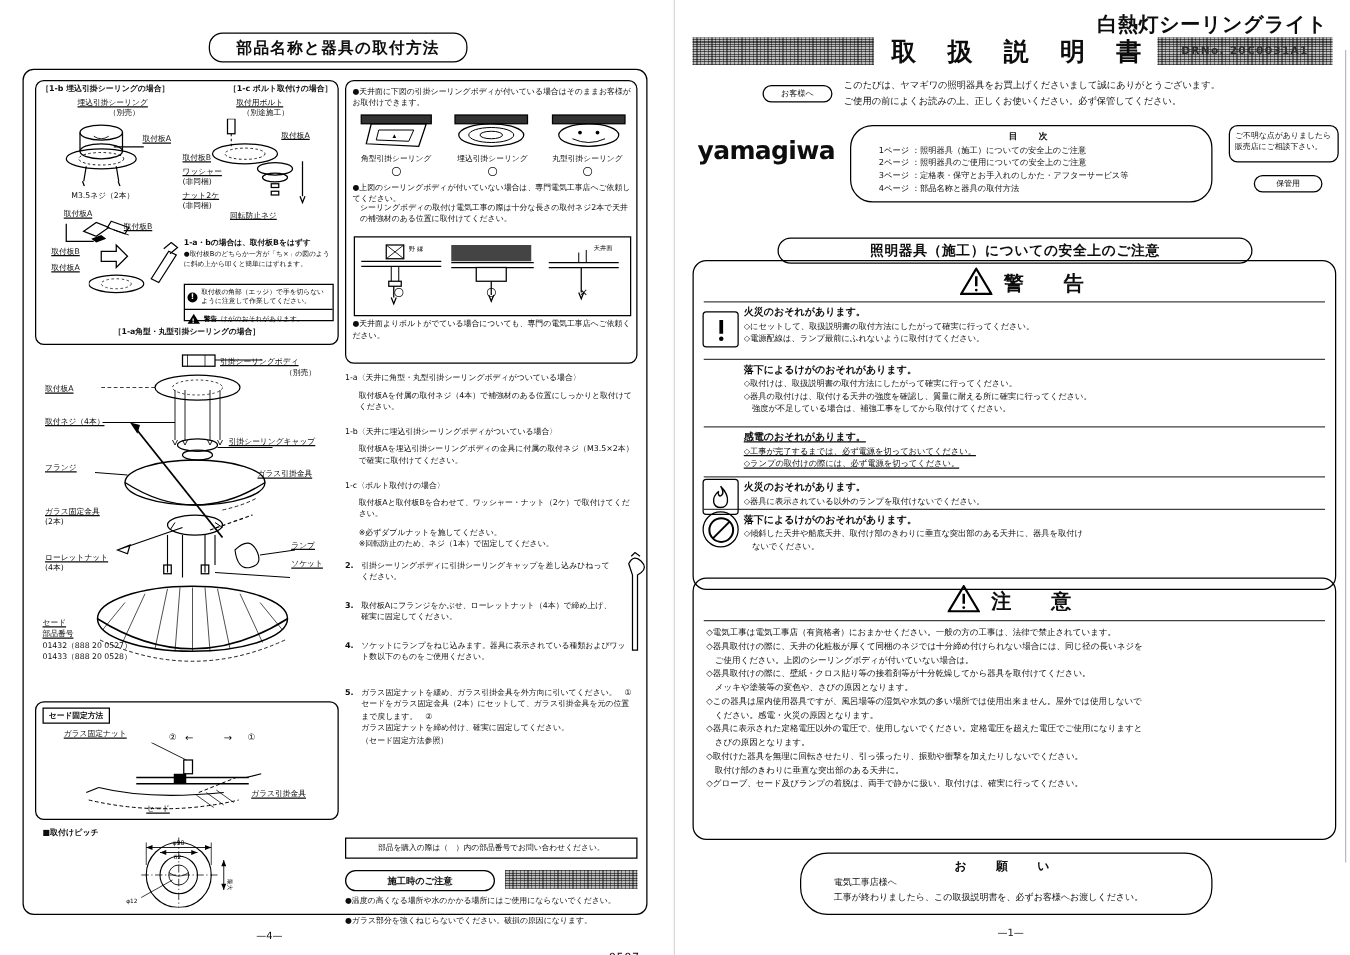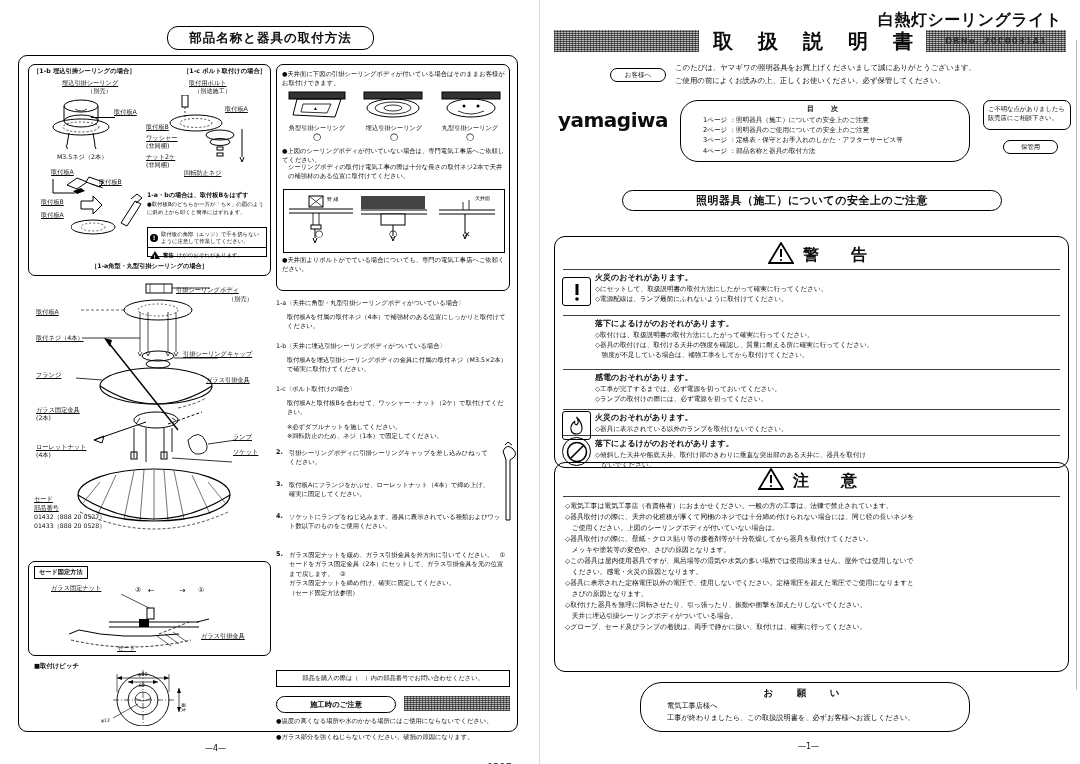--- a/index.html
+++ b/index.html
@@ -121,21 +121,21 @@
   }
 
   .sec-title{
     position:absolute;left:82px;top:190px;width:380px;height:21px;
     border:1.5px solid #000;border-radius:11px;box-sizing:border-box;
     display:flex;align-items:center;justify-content:center;
     font-size:11px;font-weight:bold;letter-spacing:.5px;
   }
 
   .warnbox{
-    position:absolute;left:14px;top:236px;width:515px;height:232px;
+    position:absolute;left:14px;top:208px;width:515px;height:264px;
     border:1.6px solid #000;border-radius:11px;box-sizing:border-box;padding-left:20px;
   }
   .cautbox{
     position:absolute;left:14px;top:462px;width:515px;height:210px;
     border:1.6px solid #000;border-radius:11px;box-sizing:border-box;
   }
   .bighead{display:flex;align-items:center;justify-content:center;gap:9px;padding-top:5px;}
   .bighead .word{font-size:16px;font-weight:bold;letter-spacing:8px;}
   .icobox{
     width:27px;height:27px;border:1.5px solid #000;border-radius:3px;
@@ -580,21 +580,21 @@
 
     <div class="wrow" style="top:82px;">
       <div class="whead">落下によるけがのおそれがあります。</div>
       <div class="wline">◇取付けは、取扱説明書の取付方法にしたがって確実に行ってください。</div>
       <div class="wline">◇器具の取付けは、取付ける天井の強度を確認し、質量に耐える所に確実に行ってください。</div>
       <div class="wline">　強度が不足している場合は、補強工事をしてから取付けてください。</div>
     </div>
 
     <div class="rule" style="top:132px;"></div>
 
-    <div class="wrow" style="top:136px;">
+    <div class="wrow" style="top:136px;text-decoration:underline;">
       <div class="whead">感電のおそれがあります。</div>
       <div class="wline">◇工事が完了するまでは、必ず電源を切っておいてください。</div>
       <div class="wline">◇ランプの取付けの際には、必ず電源を切ってください。</div>
     </div>
 
     <div class="rule" style="top:172px;"></div>
 
     <div class="icobox" style="left:7px;top:174px;">
       <svg width="15" height="19" viewBox="0 0 15 19">
         <path d="M7.5 1 q3 5 1 7 q-1.5 1.5 -2.5 0 q-1 -1.5 0 -3 q-5 4 -4 9 q1 4 5.5 4 q5 0 5.5 -5 q0.5 -6 -5.5 -12 z" fill="none" stroke="#000" stroke-width="1.1"></path>
@@ -636,21 +636,21 @@
       <div class="cline">◇電気工事は電気工事店（有資格者）におまかせください。一般の方の工事は、法律で禁止されています。</div>
       <div class="cline">◇器具取付けの際に、天井の化粧板が厚くて同梱のネジでは十分締め付けられない場合には、同じ径の長いネジを</div>
       <div class="cline">　ご使用ください。上図のシーリングボディが付いていない場合は。</div>
       <div class="cline">◇器具取付けの際に、壁紙・クロス貼り等の接着剤等が十分乾燥してから器具を取付けてください。</div>
       <div class="cline">　メッキや塗装等の変色や、さびの原因となります。</div>
       <div class="cline">◇この器具は屋内使用器具ですが、風呂場等の湿気や水気の多い場所では使用出来ません。屋外では使用しないで</div>
       <div class="cline">　ください。感電・火災の原因となります。</div>
       <div class="cline">◇器具に表示された定格電圧以外の電圧で、使用しないでください。定格電圧を超えた電圧でご使用になりますと</div>
       <div class="cline">　さびの原因となります。</div>
       <div class="cline">◇取付けた器具を無理に回転させたり、引っ張ったり、振動や衝撃を加えたりしないでください。</div>
-      <div class="cline">　天井に埋込引掛シーリングボディがついている場合。</div>
+      <div class="cline">　取付け部のきわりに垂直な突出部のある天井に。</div>
       <div class="cline">◇グローブ、セード及びランプの着脱は、両手で静かに扱い、取付けは、確実に行ってください。</div>
     </div>
   </div>
 
   <div class="onegai">
     <div class="onegai-t">お　願　い</div>
     <div class="onegai-l">電気工事店様へ</div>
     <div class="onegai-l">工事が終わりましたら、この取扱説明書を、必ずお客様へお渡しください。</div>
   </div>
 

